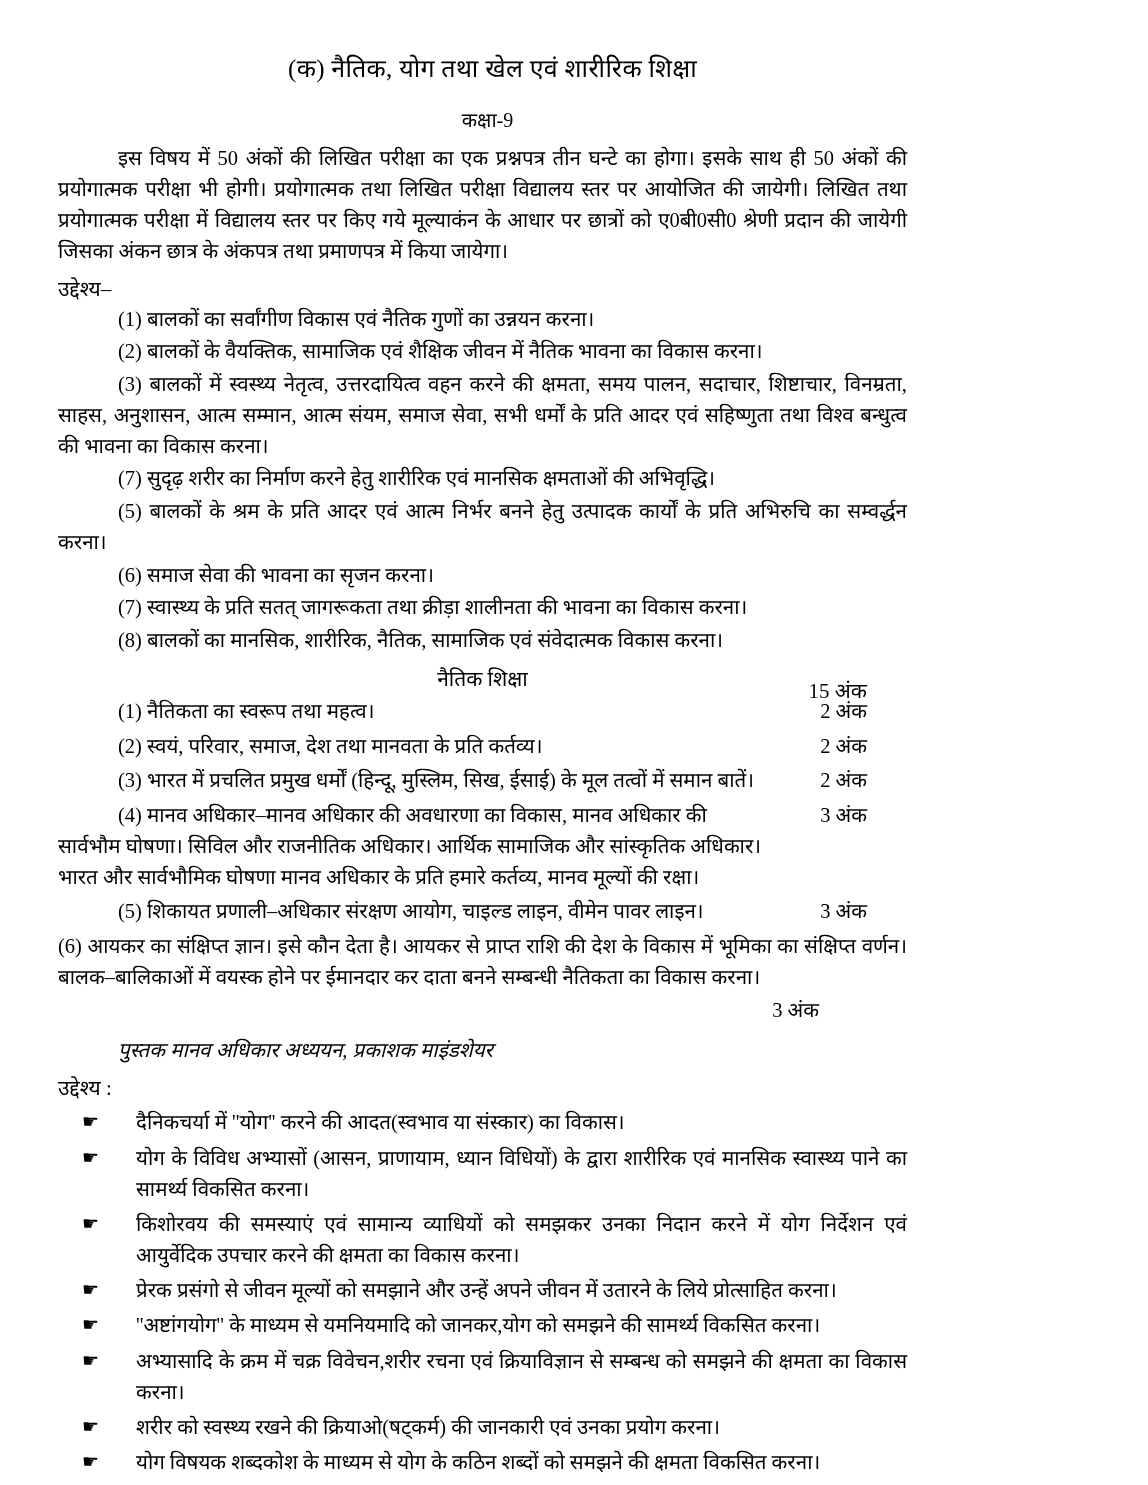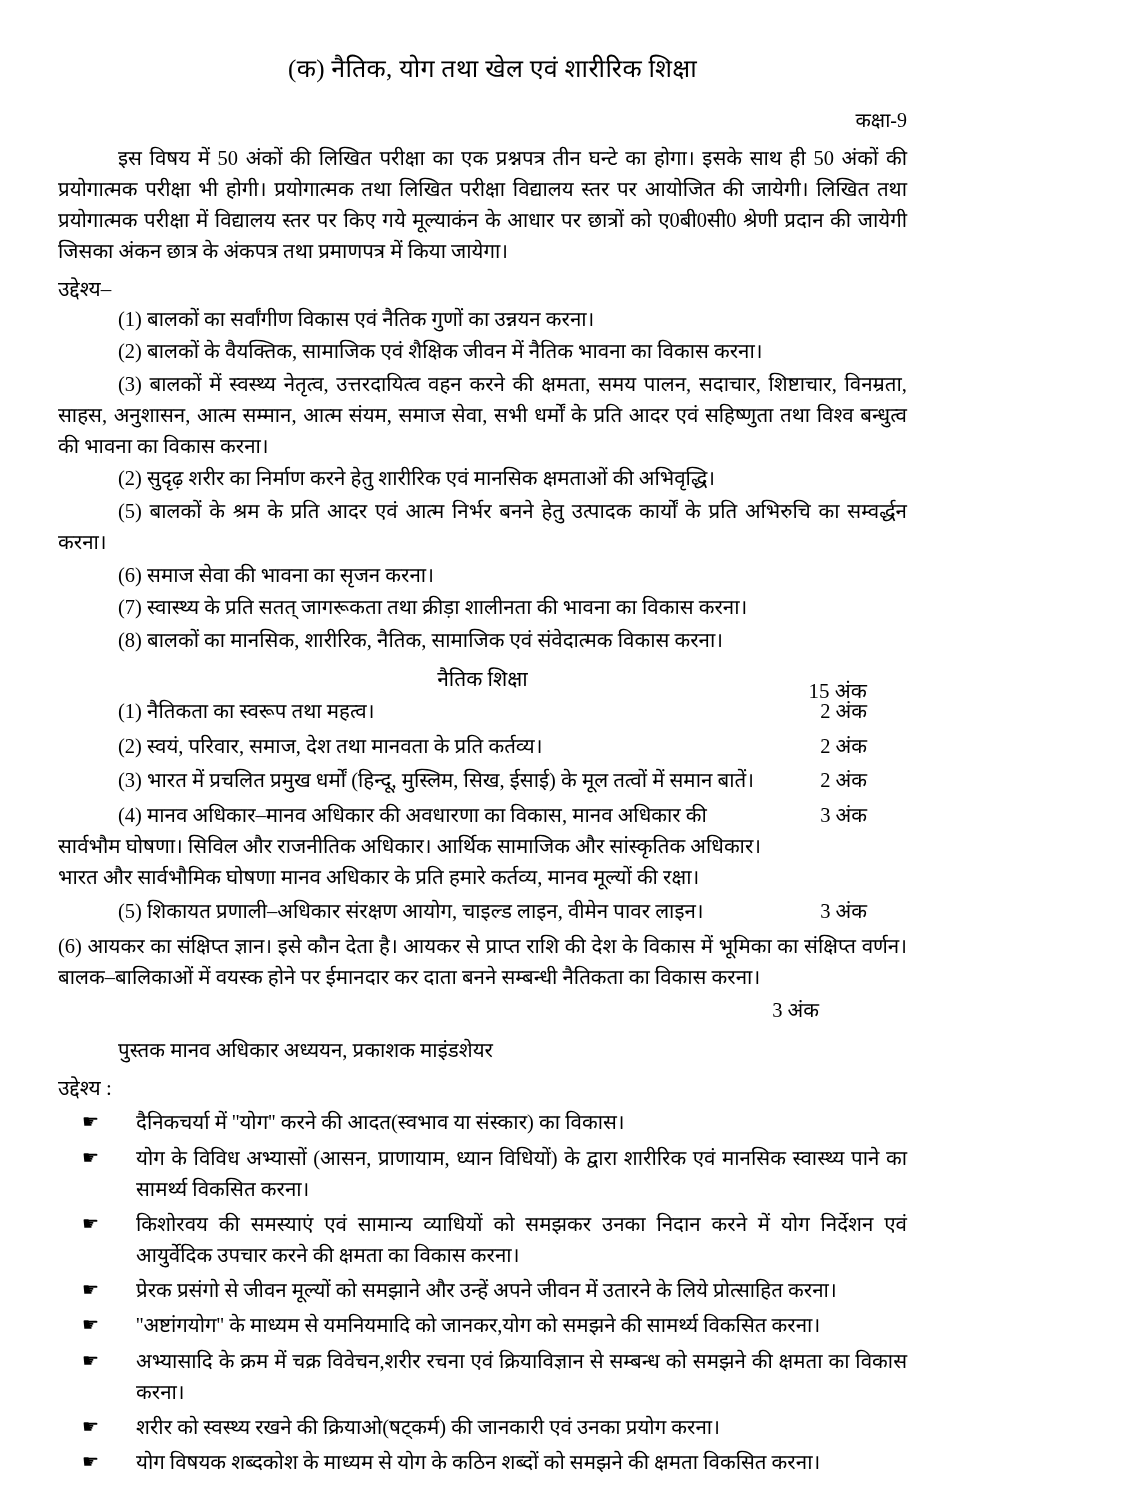--- a/index.html
+++ b/index.html
@@ -23,21 +23,21 @@
   }
   .doc-title {
     text-align: center;
     font-size: 25px;
     font-weight: 400;
     letter-spacing: 0.3px;
     margin: 8px 0 0 0;
     padding-left: 20px;
   }
   .class-line {
-    text-align: right;
+    text-align: center;
     font-size: 20px;
     margin: 22px 0 10px 0;
     padding-left: 10px;
   }
   p.para {
     font-size: 20.5px;
     line-height: 1.52;
     margin: 0 0 2px 0;
     text-align: justify;
     text-justify: inter-word;
@@ -87,20 +87,21 @@
   .right-marks {
     text-align: right;
     font-size: 20.5px;
     padding-right: 88px;
     margin: 2px 0 6px 0;
   }
   .book-line {
     font-size: 20.5px;
     margin: 12px 0 6px 0;
     text-indent: 60px;
+    font-style: italic;
   }
   .uddeshya2 {
     font-size: 21px;
     margin: 10px 0 6px 0;
   }
   ul.bullets {
     list-style: none;
     margin: 0;
     padding: 0;
   }
@@ -140,21 +141,21 @@
 
   <div class="class-line">कक्षा-9</div>
 
   <p class="para indent">इस विषय में 50 अंकों की लिखित परीक्षा का एक प्रश्न‌पत्र तीन घन्टे का होगा। इसके साथ ही 50 अंकों की प्रयोगात्मक परीक्षा भी होगी। प्रयोगात्मक तथा लिखित परीक्षा विद्यालय स्तर पर आयोजित की जायेगी। लिखित तथा प्रयोगात्मक परीक्षा में विद्यालय स्तर पर किए गये मूल्याकंन के आधार पर छात्रों को ए0बी0सी0 श्रेणी प्रदान की जायेगी जिसका अंकन छात्र के अंकपत्र तथा प्रमाण‌पत्र में किया जायेगा।</p>
 
   <div class="section-label">उद्देश्य–</div>
 
   <p class="list-item">(1) बालकों का सर्वांगीण विकास एवं नैतिक गुणों का उन्नयन करना।</p>
   <p class="list-item">(2) बालकों के वैयक्तिक, सामाजिक एवं शैक्षिक जीवन में नैतिक भावना का विकास करना।</p>
   <p class="list-item">(3) बालकों में स्वस्थ्य नेतृत्व, उत्तरदायित्व वहन करने की क्षमता, समय पालन, सदाचार, शिष्टाचार, विनम्रता, साहस, अनुशासन, आत्म सम्मान, आत्म संयम, समाज सेवा, सभी धर्मों के प्रति आदर एवं सहिष्णुता तथा विश्व बन्धुत्व की भावना का विकास करना।</p>
-  <p class="list-item">(2) सुदृढ़ शरीर का निर्माण करने हेतु शारीरिक एवं मानसिक क्षमताओं की अभिवृद्धि।</p>
+  <p class="list-item">(7) सुदृढ़ शरीर का निर्माण करने हेतु शारीरिक एवं मानसिक क्षमताओं की अभिवृद्धि।</p>
   <p class="list-item">(5) बालकों के श्रम के प्रति आदर एवं आत्म निर्भर बनने हेतु उत्पादक कार्यों के प्रति अभिरुचि का सम्वर्द्धन करना।</p>
   <p class="list-item">(6) समाज सेवा की भावना का सृजन करना।</p>
   <p class="list-item">(7) स्वास्थ्य के प्रति सतत् जागरूकता तथा क्रीड़ा शालीनता की भावना का विकास करना।</p>
   <p class="list-item">(8) बालकों का मानसिक, शारीरिक, नैतिक, सामाजिक एवं संवेदात्मक विकास करना।</p>
 
   <div class="center-heading">
     <span>नैतिक शिक्षा</span>
     <span class="marks">15 अंक</span>
   </div>
 

